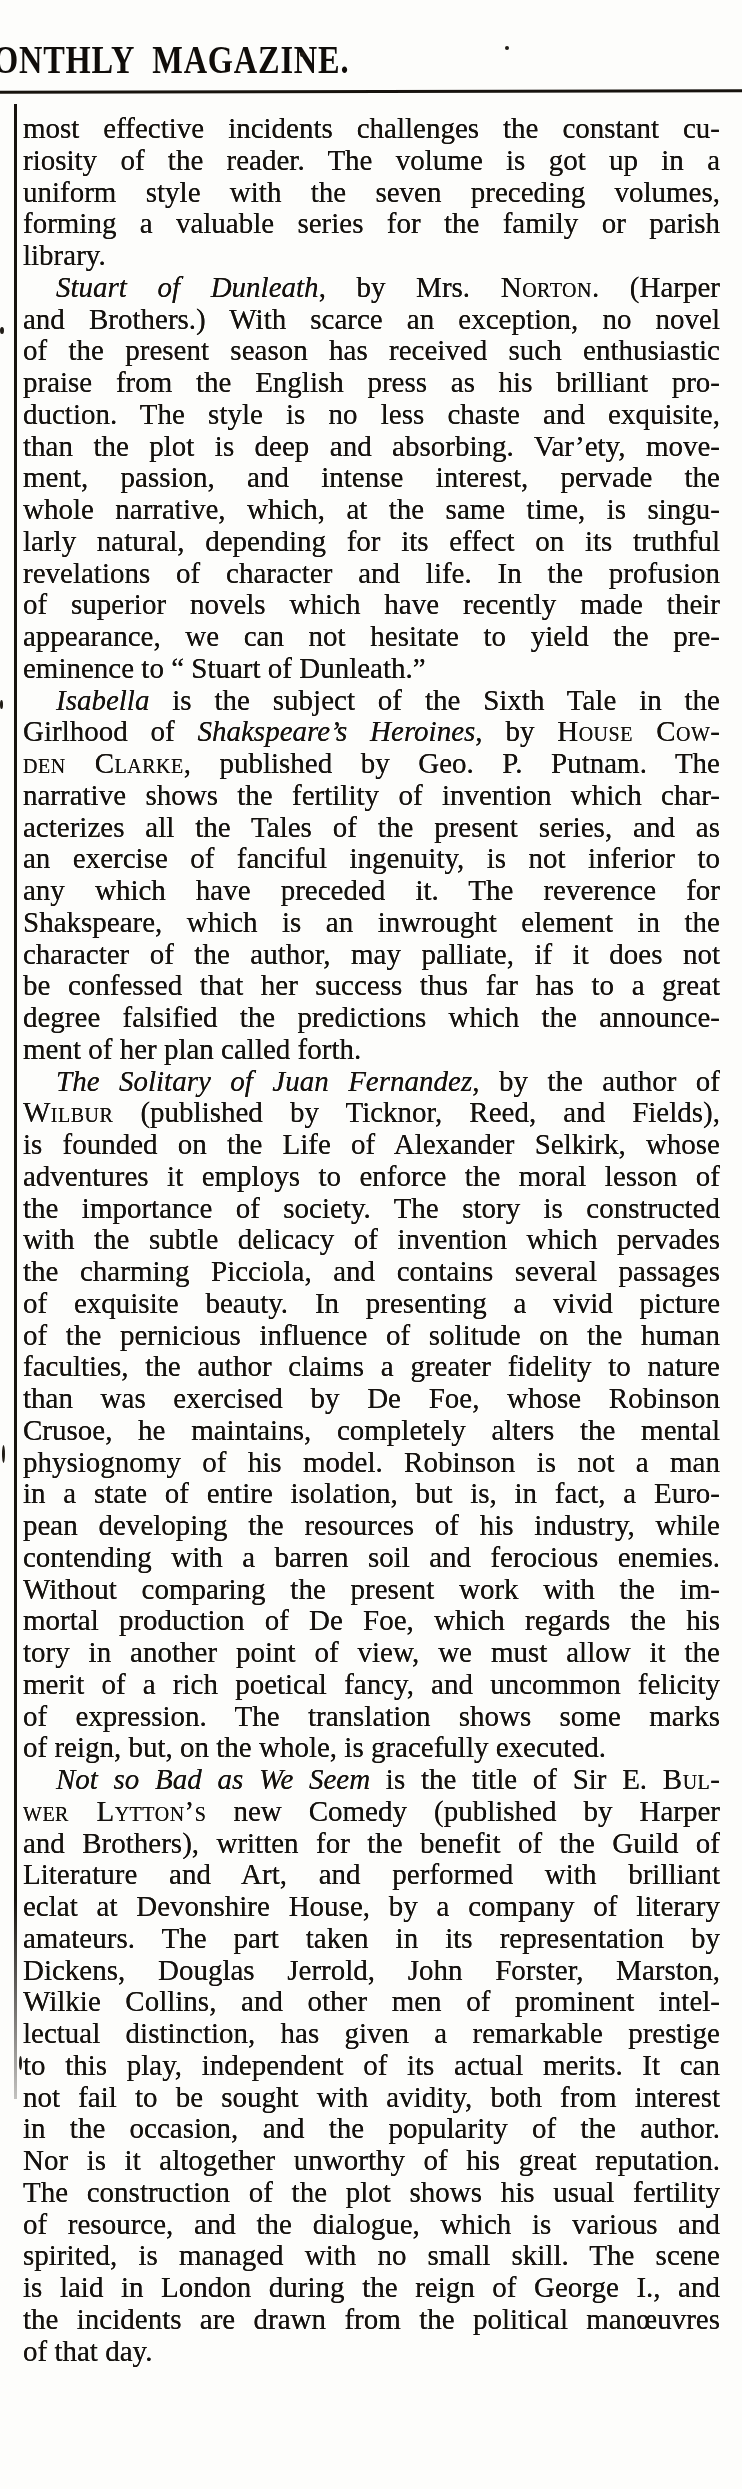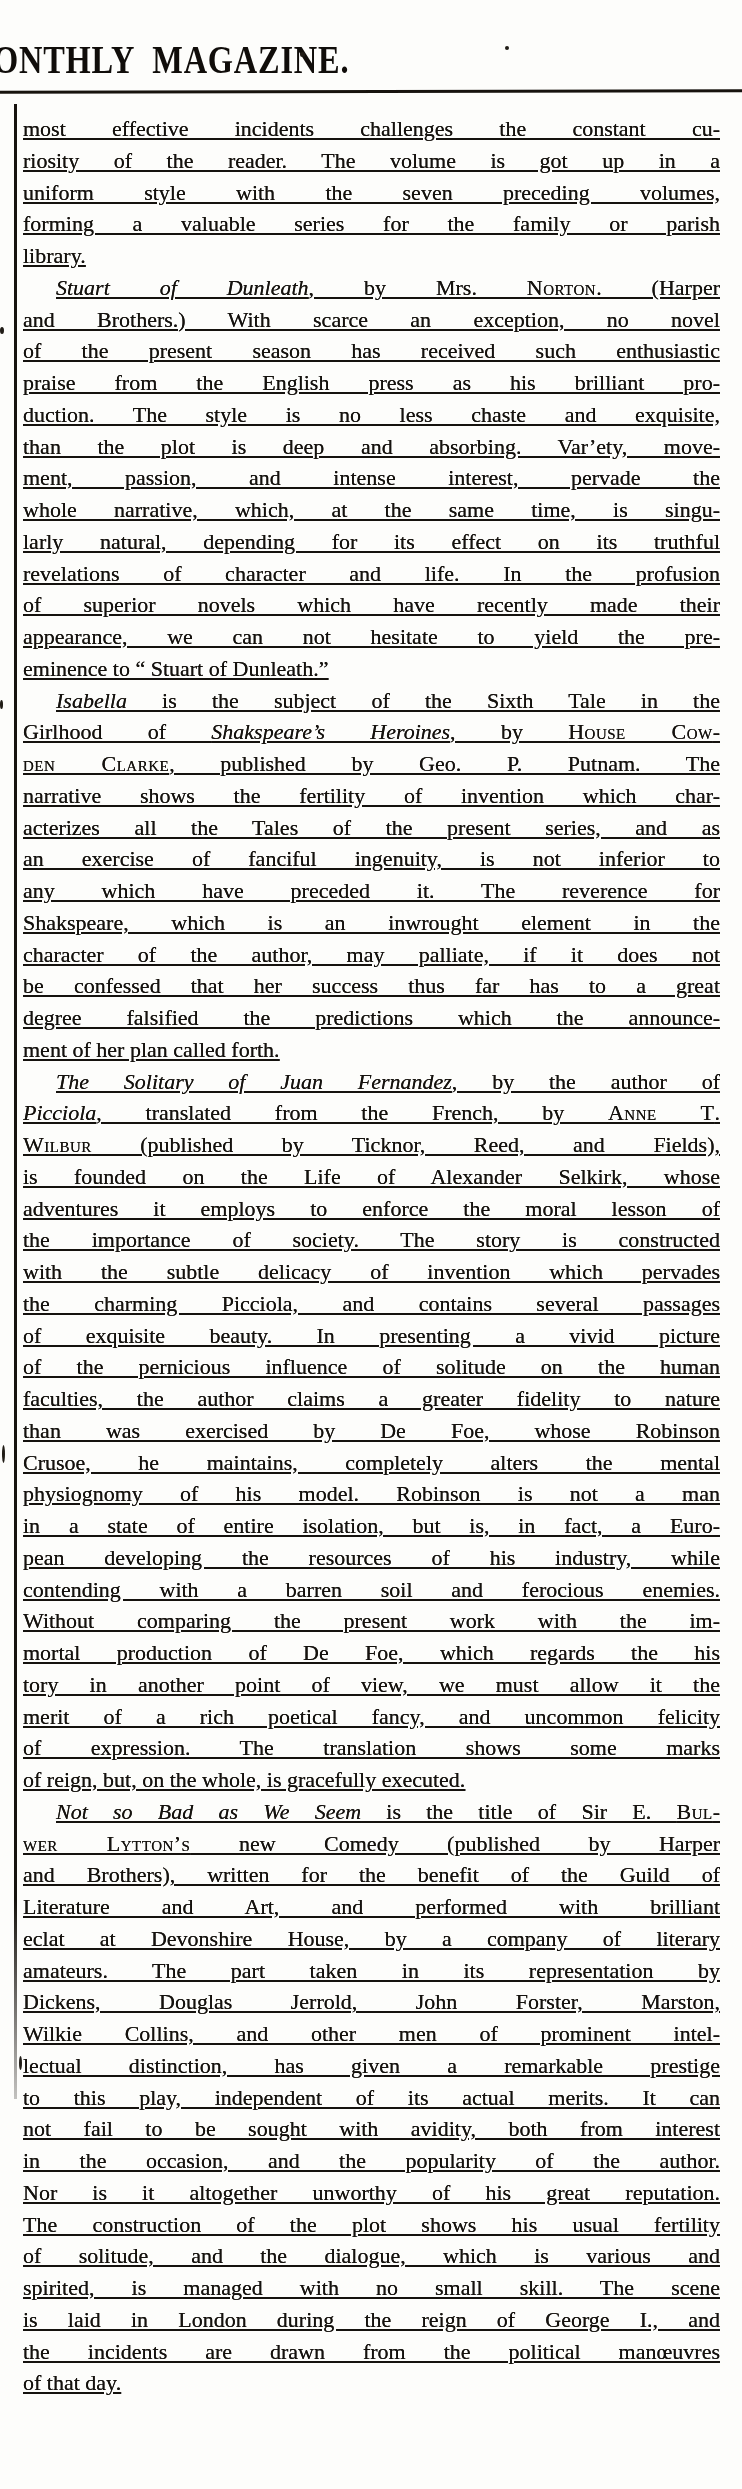--- a/index.html
+++ b/index.html
@@ -26,23 +26,22 @@
     background:#17130e;
     transform:rotate(-0.1deg);
   }
   .column-rule {
     position:absolute; left:14px; top:104px;
     width:3px; height:1995px;
     background:linear-gradient(#17130e 90%, rgba(23,19,14,0.25));
   }
   .column {
     position:absolute; left:23px; top:113px; width:697px;
-    font-size:22px; line-height:31.75px;
+    font-size:29px; line-height:31.75px;
     text-shadow:0 0 0.55px rgba(12,9,5,0.9);
-    text-decoration:underline;
   }
   .line {
     text-align:justify;
     text-align-last:justify;
     height:31.75px;
     overflow:hidden;
   }
   .line.endline { text-align-last:left; }
   .line.indent { text-indent:33px; }
   .it { font-style:italic; }
@@ -88,21 +87,20 @@
         <div class="line">an exercise of fanciful ingenuity, is not inferior to</div>
         <div class="line">any which have preceded it.  The reverence for</div>
         <div class="line">Shakspeare, which is an inwrought element in the</div>
         <div class="line">character of the author, may palliate, if it does not</div>
         <div class="line">be confessed that her success thus far has to a great</div>
         <div class="line">degree falsified the predictions which the announce-</div>
         <div class="line endline">ment of her plan called forth.</div>
       </div>
       <div>
         <div class="line indent"><span class="it">The Solitary of Juan Fernandez</span>, by the author of</div>
-        <div class="line"><span class="it">Picciola</span>, translated from the French, by <span class="sc">Anne T</span>.</div>
         <div class="line"><span class="sc">Wilbur</span> (published by Ticknor, Reed, and Fields),</div>
         <div class="line">is founded on the Life of Alexander Selkirk, whose</div>
         <div class="line">adventures it employs to enforce the moral lesson of</div>
         <div class="line">the importance of society.  The story is constructed</div>
         <div class="line">with the subtle delicacy of invention which pervades</div>
         <div class="line">the charming Picciola, and contains several passages</div>
         <div class="line">of exquisite beauty.  In presenting a vivid picture</div>
         <div class="line">of the pernicious influence of solitude on the human</div>
         <div class="line">faculties, the author claims a greater fidelity to nature</div>
         <div class="line">than was exercised by De Foe, whose Robinson</div>
@@ -126,21 +124,21 @@
         <div class="line">eclat at Devonshire House, by a company of literary</div>
         <div class="line">amateurs.  The part taken in its representation by</div>
         <div class="line">Dickens, Douglas Jerrold, John Forster, Marston,</div>
         <div class="line">Wilkie Collins, and other men of prominent intel-</div>
         <div class="line">lectual distinction, has given a remarkable prestige</div>
         <div class="line">to this play, independent of its actual merits.  It can</div>
         <div class="line">not fail to be sought with avidity, both from interest</div>
         <div class="line">in the occasion, and the popularity of the author.</div>
         <div class="line">Nor is it altogether unworthy of his great reputation.</div>
         <div class="line">The construction of the plot shows his usual fertility</div>
-        <div class="line">of solitude, and the dialogue, which is various and</div>
+        <div class="line">of resource, and the dialogue, which is various and</div>
         <div class="line">spirited, is managed with no small skill.  The scene</div>
         <div class="line">is laid in London during the reign of George I., and</div>
         <div class="line">the incidents are drawn from the political manœuvres</div>
         <div class="line endline">of that day.</div>
       </div>
     </div>
   <div id="specks">
       <div class="speck" style="left: 300px; top: 52px; width: 5px; height: 5px;"></div>
       <div class="speck" style="left: 505px; top: 46px; width: 4px; height: 4px;"></div>
       <div class="speck" style="left: 0px; top: 327px; width: 4px; height: 7px;"></div>

